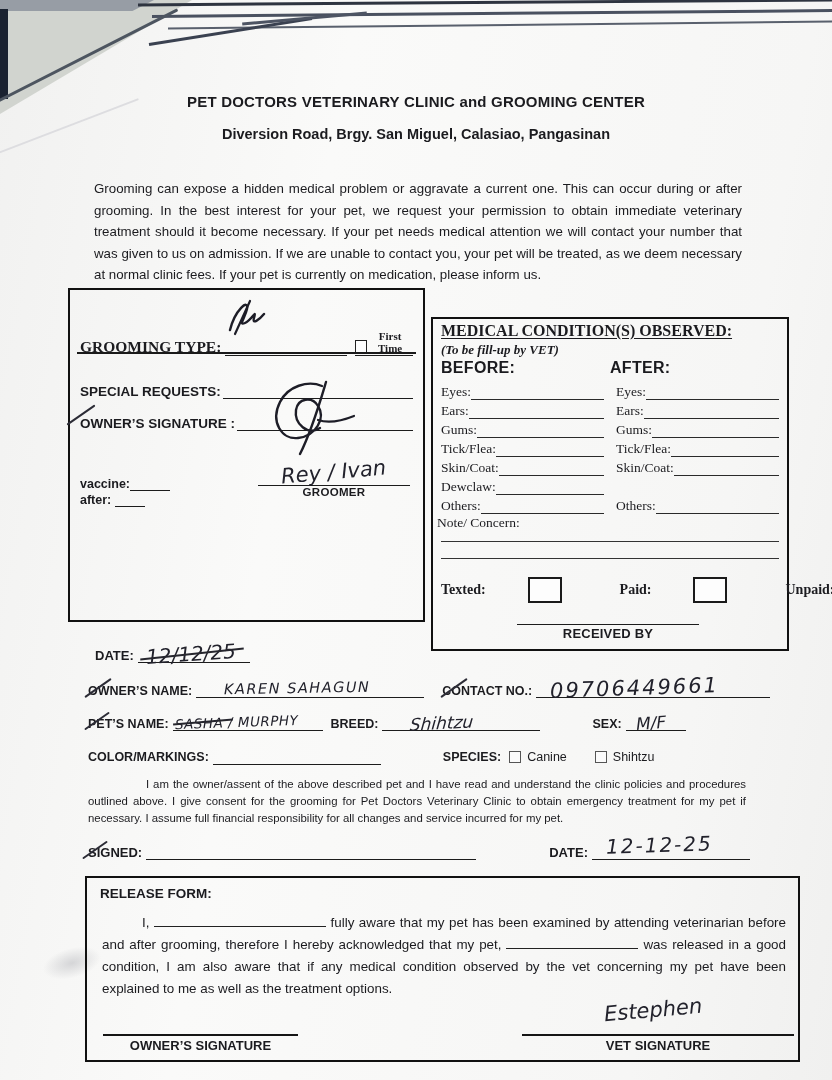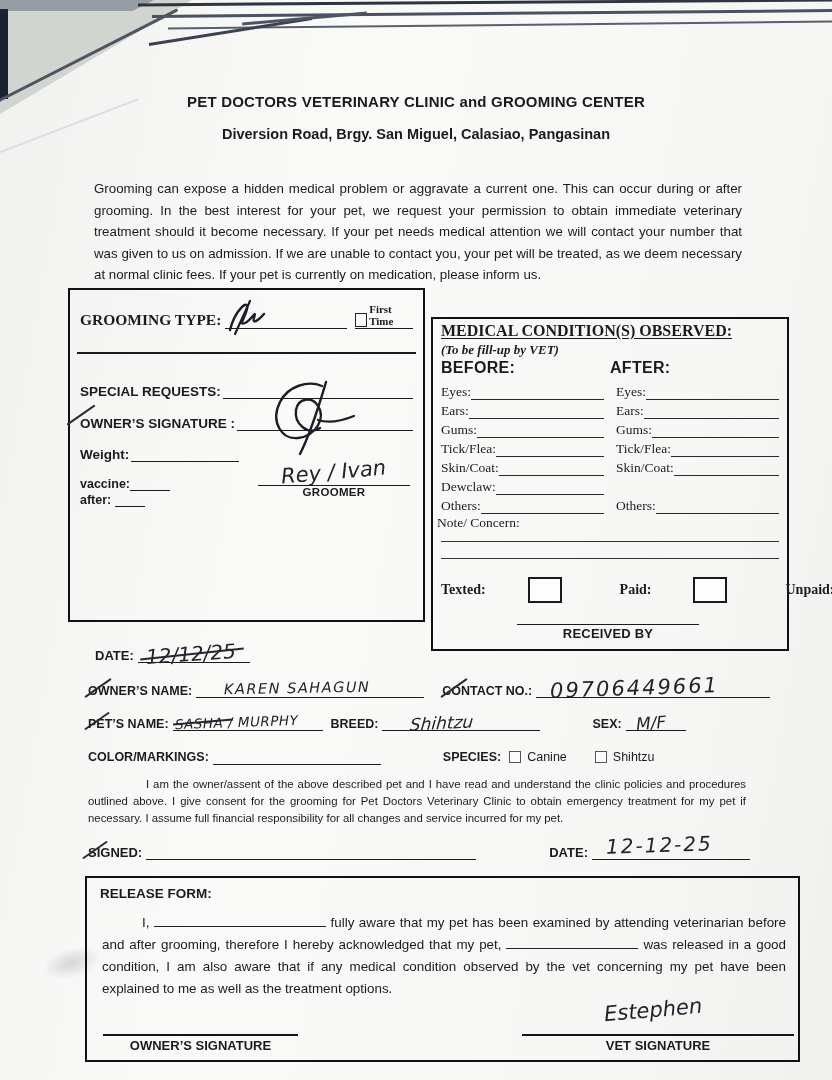--- a/index.html
+++ b/index.html
@@ -35,21 +35,21 @@
   
   .h-clinic { top:93px;  left:0; width:100%; text-align:center; font-size:15px;   font-weight:bold; letter-spacing:.2px; }
   .h-addr   { top:126px; left:0; width:100%; text-align:center; font-size:14.5px; font-weight:bold; }
   .h-title  { top:154px; left:0; width:100%; text-align:center; font-size:14.5px; font-weight:bold;
               text-decoration:underline; text-underline-offset:3px; }
   .intro { left:94px; top:178px; width:648px; font-size:13.3px; line-height:21.6px; text-align:justify; }
 
   
   .gbox { left:68px; top:288px; width:357px; height:334px; border:2px solid #111; box-sizing:border-box; }
   .gbox .row { position:absolute; left:10px; right:10px; display:flex; align-items:flex-end; }
-  .g-type { top:13px; }
+  .g-type { top:40px;text-align:center; }
   .g-type-label { font-family:"Liberation Serif",serif; font-weight:bold; font-size:15.5px; white-space:nowrap; }
   .g-type-line { width:142px; margin-left:4px; }
   .firsttime { display:flex; align-items:flex-end; border-bottom:1.7px solid #1c1c1c; margin-left:8px; padding:0 2px 1px 0; }
   .firsttime .box { width:12px; height:12px; border:1.6px solid #222; background:#fdfdfd; margin-right:2px; }
   .firsttime .ft-label { font-family:"Liberation Serif",serif; font-weight:bold; font-size:11px; }
   .g-hr   { position:absolute; left:7px; right:7px; top:62px; border-top:2px solid #1a1a1a; }
   .g-special { top:92px; }  .g-special .bl { flex:1; }
   .g-ownsig  { top:124px; } .g-ownsig .bl { flex:1; }
   .g-weight  { top:155px; } .g-weight .bl { width:108px; }
   .g-lbl { font-size:13.5px; font-weight:bold; white-space:nowrap; margin-right:2px; }
@@ -166,24 +166,20 @@
     <div class="row g-ownsig">
       <span class="g-lbl">OWNER’S  SIGNATURE :</span>
       <span class="bl"></span>
     </div>
     <div class="slash" style="left:-6px; top:124px; width:34px;"></div>
     <svg class="own-sig-svg ink" width="104" height="80" viewBox="0 0 104 80">
       <path d="M64,10 C50,4 30,10 22,26 C12,46 24,64 40,62 C58,60 68,42 60,30 C54,20 40,22 38,34 C36,48 50,60 62,52" stroke-width="2.4"></path>
       <path d="M68,6 C62,26 54,54 42,78" stroke-width="2.4"></path>
       <path d="M60,44 C72,48 86,44 96,40" stroke-width="2.2"></path>
     </svg>
-    <div class="row g-weight">
-      <span class="g-lbl">Weight:</span>
-      <span class="bl"></span>
-    </div>
     <div class="row g-vac">
       <span class="g-small">vaccine:</span>
       <span class="bl"></span>
     </div>
     <div class="row g-dew">
       <span class="g-small">after:</span>
       <span class="bl"></span>
     </div>
     <div class="groomer-block">
       <span class="hw groomer-sig">Rey / Ivan</span>

